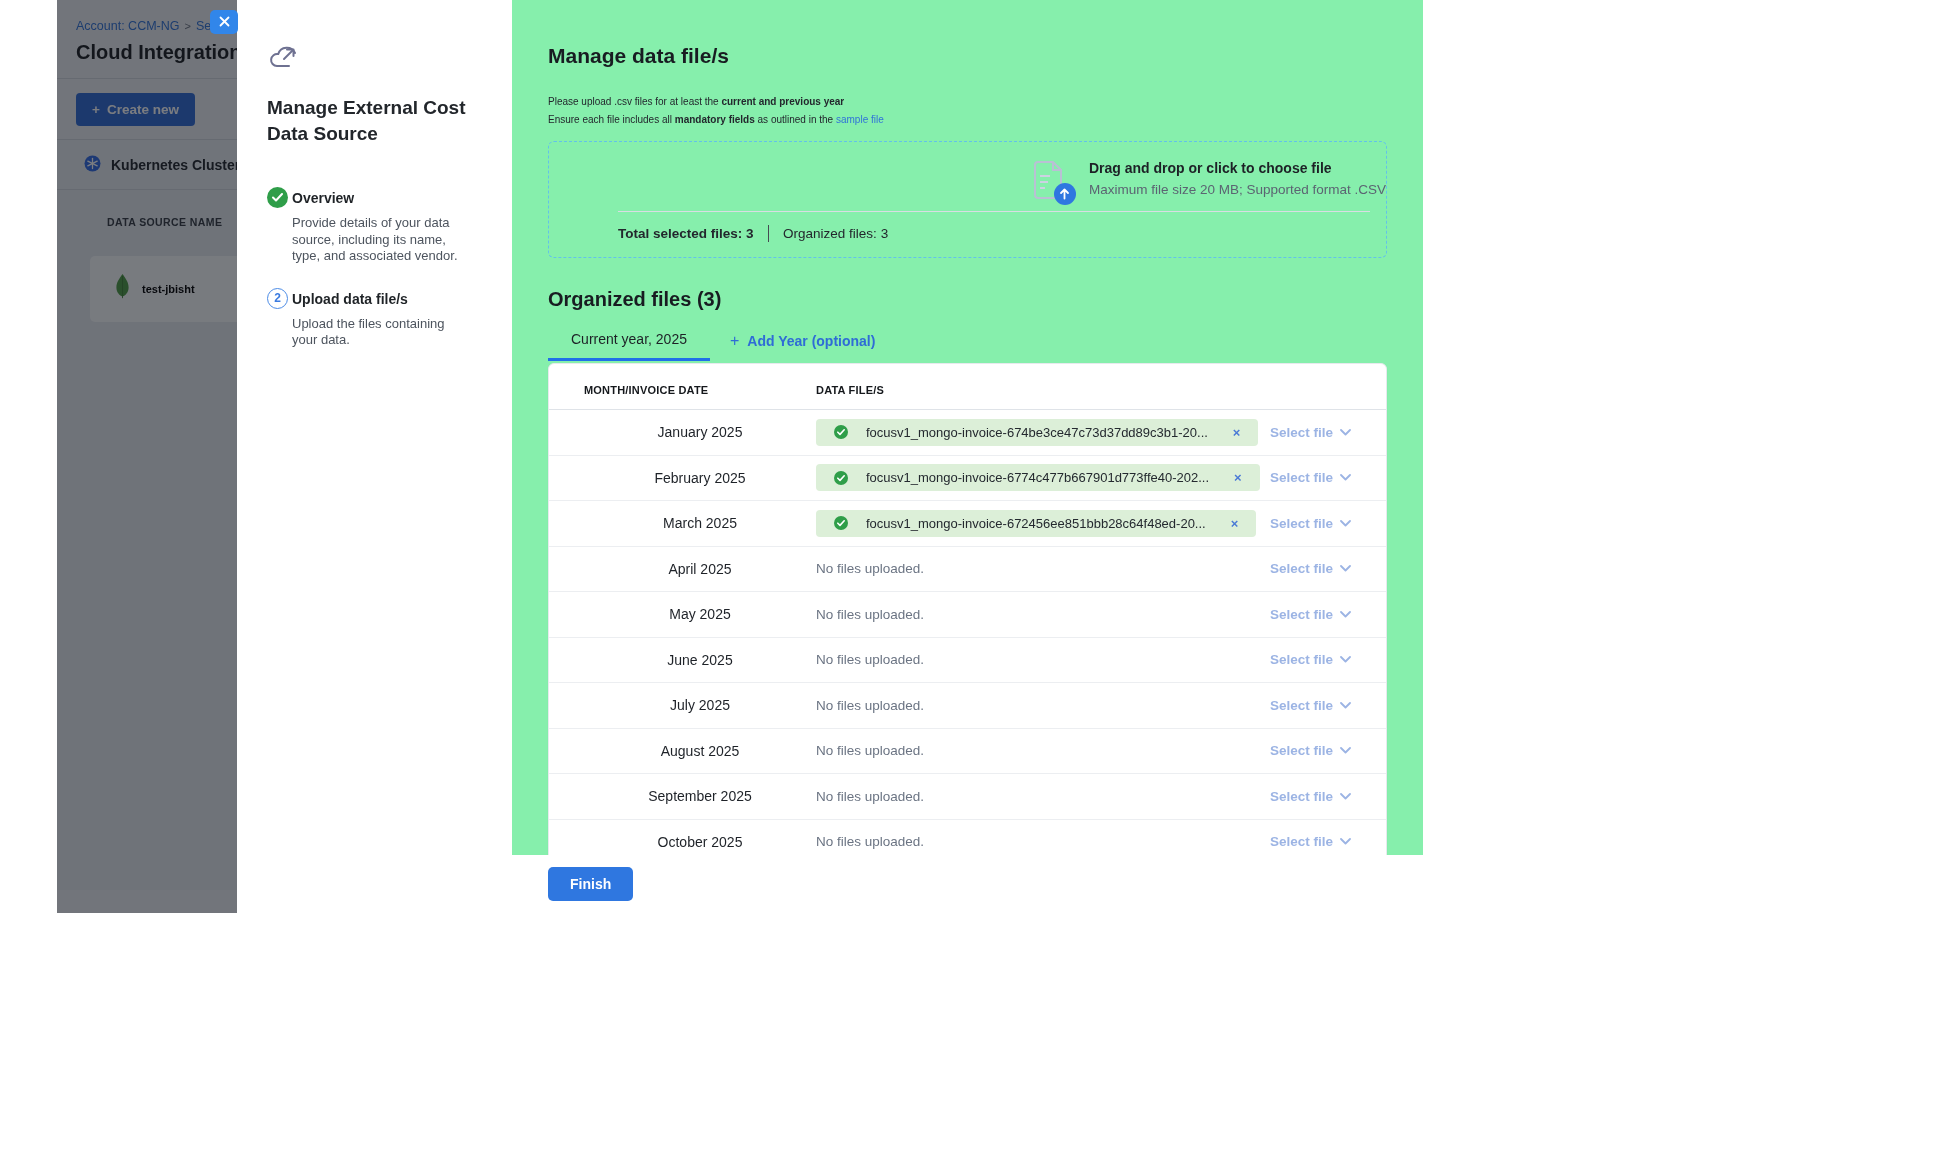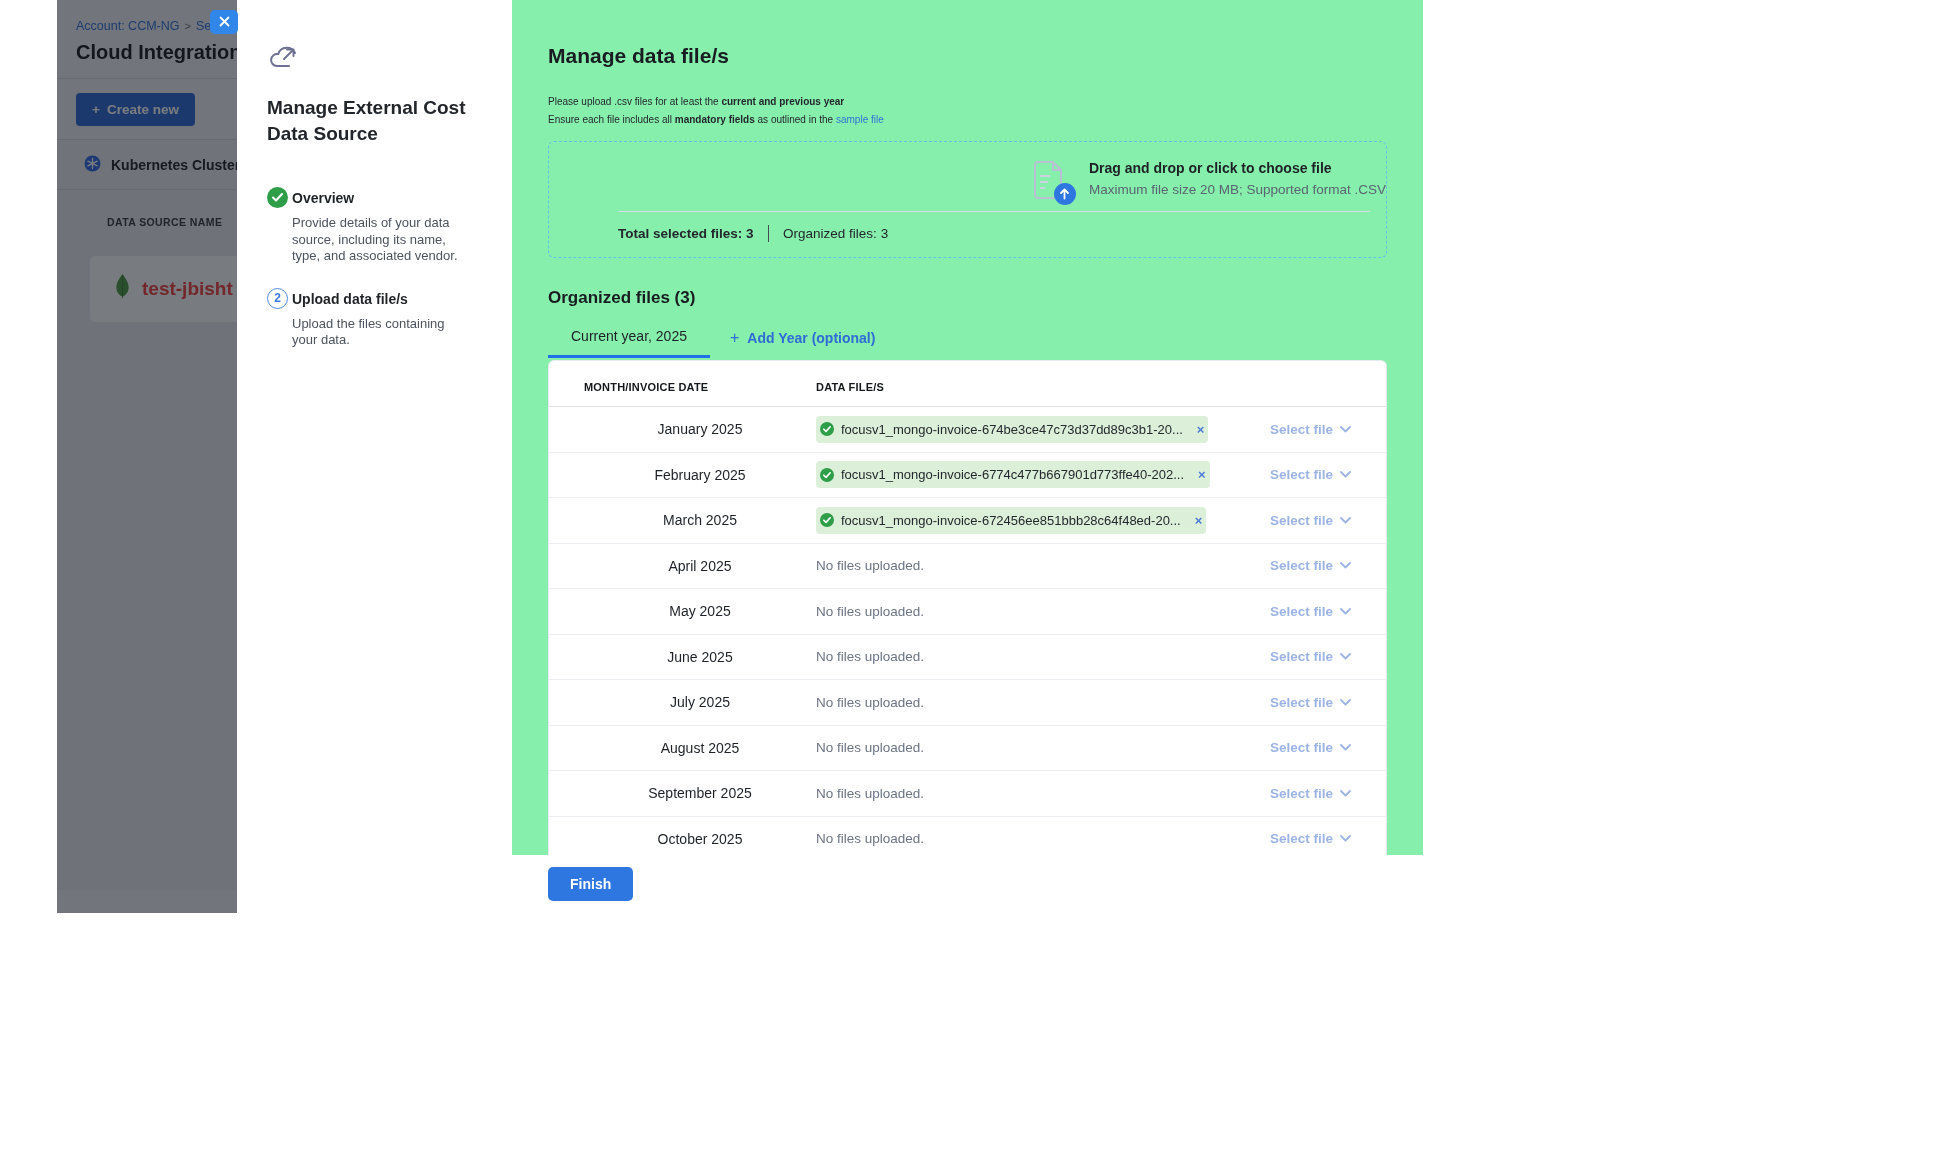--- a/index.html
+++ b/index.html
@@ -16,21 +16,21 @@
   .bd-title { padding:8px 0 14px 19px; font-size:20px; font-weight:bold; color:#1b1e22; border-bottom:1px solid #d3d7dd; }
   .bd-toolbar { padding:14px 0 13px 19px; border-bottom:1px solid #d3d7dd; }
   .bd-create { display:inline-flex; align-items:center; gap:7px; background:#2f6cd6; color:#fff;
     font-size:13.5px; font-weight:bold; border:none; border-radius:4px; padding:9px 16px; cursor:pointer; }
   .bd-tab { display:flex; align-items:center; gap:10px; padding:15px 0 14px 27px;
     font-size:14px; font-weight:bold; color:#23272d; border-bottom:1px solid #d3d7dd; background:#e9edf2; }
   .bd-section { background:#e6eaef; height:700px; padding-top:26px; }
   .bd-colhead { padding-left:50px; font-size:10.5px; font-weight:bold; letter-spacing:.4px; color:#353b44; }
   .bd-card { margin:28px 0 0 33px; width:260px; height:66px; background:#fbfcfd; border-radius:5px;
     display:flex; align-items:center; gap:12px; padding-left:25px; }
-  .bd-card-name { color:#ef4444; font-size:19px; font-weight:bold; }
+  .bd-card-name { color:#000000; font-size:11px; font-weight:bold; }
   .bd-overlay { position:absolute; inset:0; background:rgba(13,17,23,0.55); }
 
   
   .close-btn { position:absolute; left:153px; top:10px; width:28px; height:24px; background:#3186ea;
     border:none; border-radius:5px; display:flex; align-items:center; justify-content:center;
     cursor:pointer; z-index:5; }
 
   
   .modal { flex:1; display:flex; background:#ffffff; }
 
@@ -58,39 +58,39 @@
   .dz-icon { position:relative; width:34px; height:40px; margin-right:22px; margin-top:1px; }
   .dz-badge { position:absolute; right:-9px; bottom:-4px; width:22px; height:22px; border-radius:50%;
     background:#2f77e0; display:flex; align-items:center; justify-content:center; }
   .dz-title { font-size:14px; font-weight:bold; color:#1d2126; }
   .dz-sub { margin-top:6px; font-size:13.5px; color:#5b6472; }
   .dz-divider { position:absolute; left:69px; right:16px; top:69px; border-top:1px solid #d9dde3; }
   .dz-stats { position:absolute; left:69px; top:83px; display:flex; align-items:center; font-size:13.5px; color:#23272d; }
   .dz-stats .bold { font-weight:bold; }
   .dz-vbar { width:1.5px; height:17px; background:#454a52; margin:0 14px; }
 
-  .org-heading { margin-top:30px; font-size:17px; font-weight:bold; color:#181c21; }
+  .org-heading { margin-top:30px; font-size:20px; font-weight:bold; color:#181c21; }
 
   .tabs { margin-top:20px; display:flex; align-items:flex-end; }
   .tab { padding:0 23px 11px 23px; font-size:14px; cursor:pointer; }
   .tab.active { color:#1d2126; border-bottom:3px solid #2070e8; }
   .tab.addyear { color:#2f6cd6; font-weight:bold; display:flex; gap:8px; align-items:center; padding-left:20px; }
   .tab.addyear .plus { font-size:16px; font-weight:normal; }
 
   .card { margin-top:2px; background:#ffffff; border:1px solid #e7eaee; border-radius:6px;
     box-shadow:0 1px 2px rgba(30,40,60,0.04); }
   .thead { display:flex; padding:20px 35px 13px 35px; border-bottom:1px solid #dfe3e8;
     font-size:11px; font-weight:bold; letter-spacing:.2px; color:#15181c; }
   .col-month { width:232px; flex:0 0 auto; }
   .col-file { flex:1; display:flex; align-items:center; }
   .trow { display:flex; align-items:center; height:45.5px; padding:0 35px; border-bottom:1px solid #eceef1; }
   .month { font-size:14px; color:#1e2228;text-align:center; }
   .empty { font-size:13.5px; color:#6b7483; }
-  .chip { display:inline-flex; align-items:center; gap:7px; background:#dcefd8; border-radius:4px;
-    padding:6px 4px; font-size:13px; color:#24292f; }
+  .chip { display:inline-flex; align-items:center; gap:18px; background:#dcefd8; border-radius:4px;
+    padding:6px 18px; font-size:13px; color:#24292f; }
   .chip .chip-x { margin-left:7px; color:#4a7ad6; font-size:13px; font-weight:bold; cursor:pointer; line-height:1; }
   .select-file { display:flex; align-items:center; gap:7px; font-size:13.5px; font-weight:bold;
     color:#9cb4e4; cursor:pointer; flex:0 0 auto; }
 
   .footer { height:58px; background:#ffffff; display:flex; align-items:center; padding-left:36px; }
   .finish-btn { background:#2f77e0; color:#fff; border:none; border-radius:5px; padding:9px 22px;
     font-size:14px; font-weight:bold; cursor:pointer; font-family:inherit; }
 </style>
 </head>
 <body>

